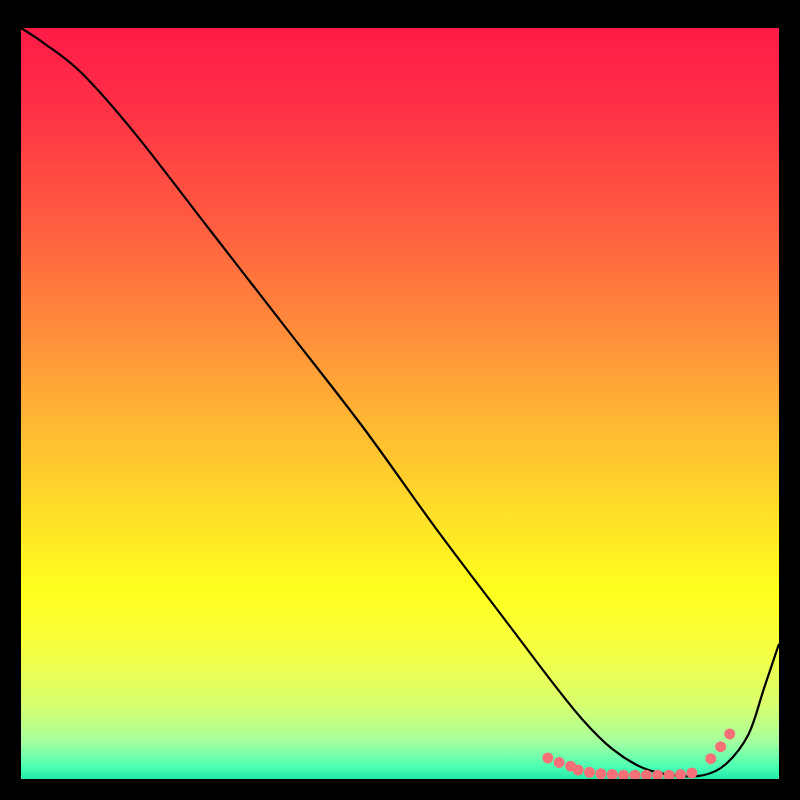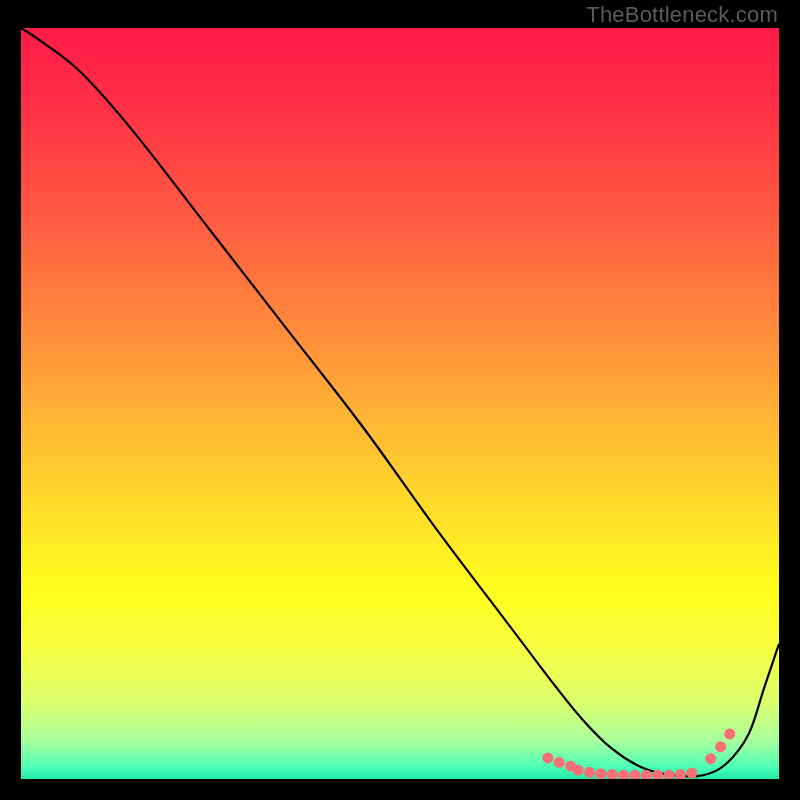--- a/index.html
+++ b/index.html
@@ -60,21 +60,20 @@
   }
   .curve { fill: none; stroke: #000; stroke-width: 2.2; }
   .dot   { fill: #f76f77; stroke: none; }
 </style>
 </head>
 <body>
 <div class="stage">
 
   <div class="plot-area"></div>
 
-  <div class="watermark">TheBottleneck.com</div>
 
   <svg class="curve-layer" viewBox="0 0 758 751">
     <path id="curve-path" class="curve" d="M 0.00 0.00 C 3.79 2.50, 12.63 7.51, 22.74 15.02 C 32.85 22.53, 45.48 30.04, 60.64 45.06 C 75.80 60.08, 92.22 78.86, 113.70 105.14 C 135.18 131.42, 164.23 170.23, 189.50 202.77 C 214.77 235.31, 240.03 267.86, 265.30 300.40 C 290.57 332.94, 315.83 364.24, 341.10 398.03 C 366.37 431.83, 392.90 470.63, 416.90 503.17 C 440.90 535.71, 466.17 568.26, 485.12 593.29 C 504.07 618.32, 517.97 637.10, 530.60 653.37 C 543.23 669.64, 550.81 679.65, 560.92 690.92 C 571.03 702.18, 581.13 712.82, 591.24 720.96 C 601.35 729.10, 611.45 735.35, 621.56 739.74 C 631.67 744.12, 641.77 745.99, 651.88 747.25 C 661.99 748.50, 673.36 749.12, 682.20 747.25 C 691.04 745.37, 697.36 742.86, 704.94 735.98 C 712.52 729.10, 721.36 718.46, 727.68 705.94 C 734.00 693.42, 737.79 675.90, 742.84 660.88 C 747.89 645.86, 755.47 623.33, 758.00 615.82"></path>
     <g id="dots-group">
         <circle class="dot" cx="526.81" cy="729.97" r="5.5"></circle>
         <circle class="dot" cx="538.18" cy="734.48" r="5.5"></circle>
         <circle class="dot" cx="549.55" cy="738.23" r="5.5"></circle>
         <circle class="dot" cx="557.13" cy="741.99" r="5.5"></circle>
         <circle class="dot" cx="568.50" cy="744.24" r="5.5"></circle>
         <circle class="dot" cx="579.87" cy="745.74" r="5.5"></circle>

